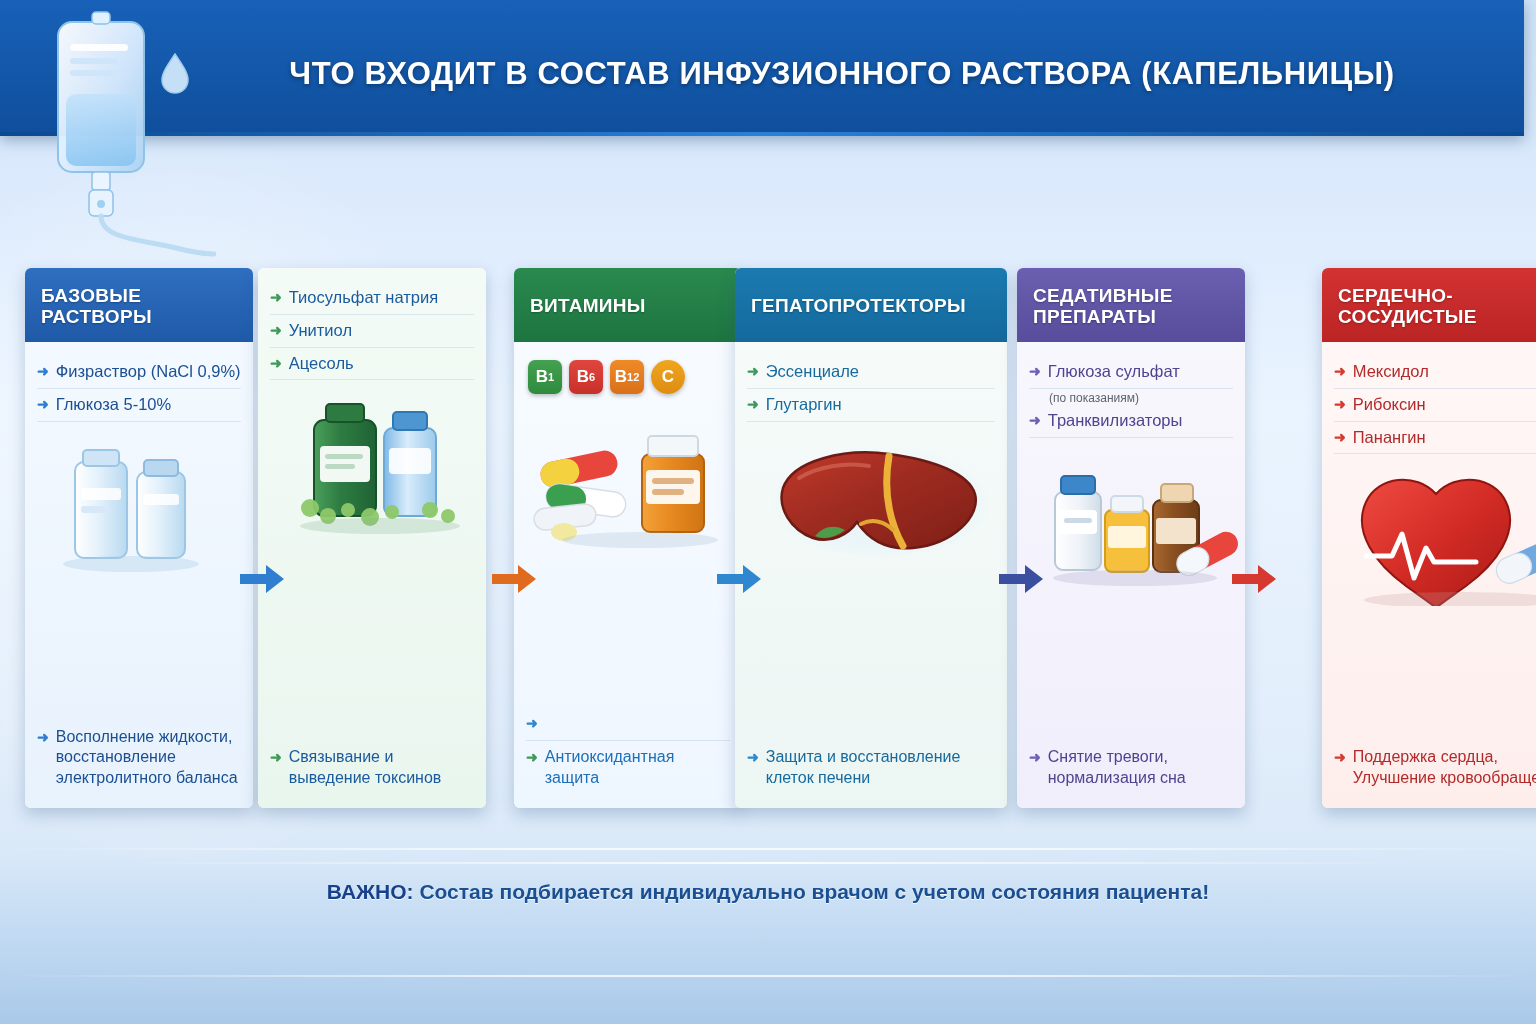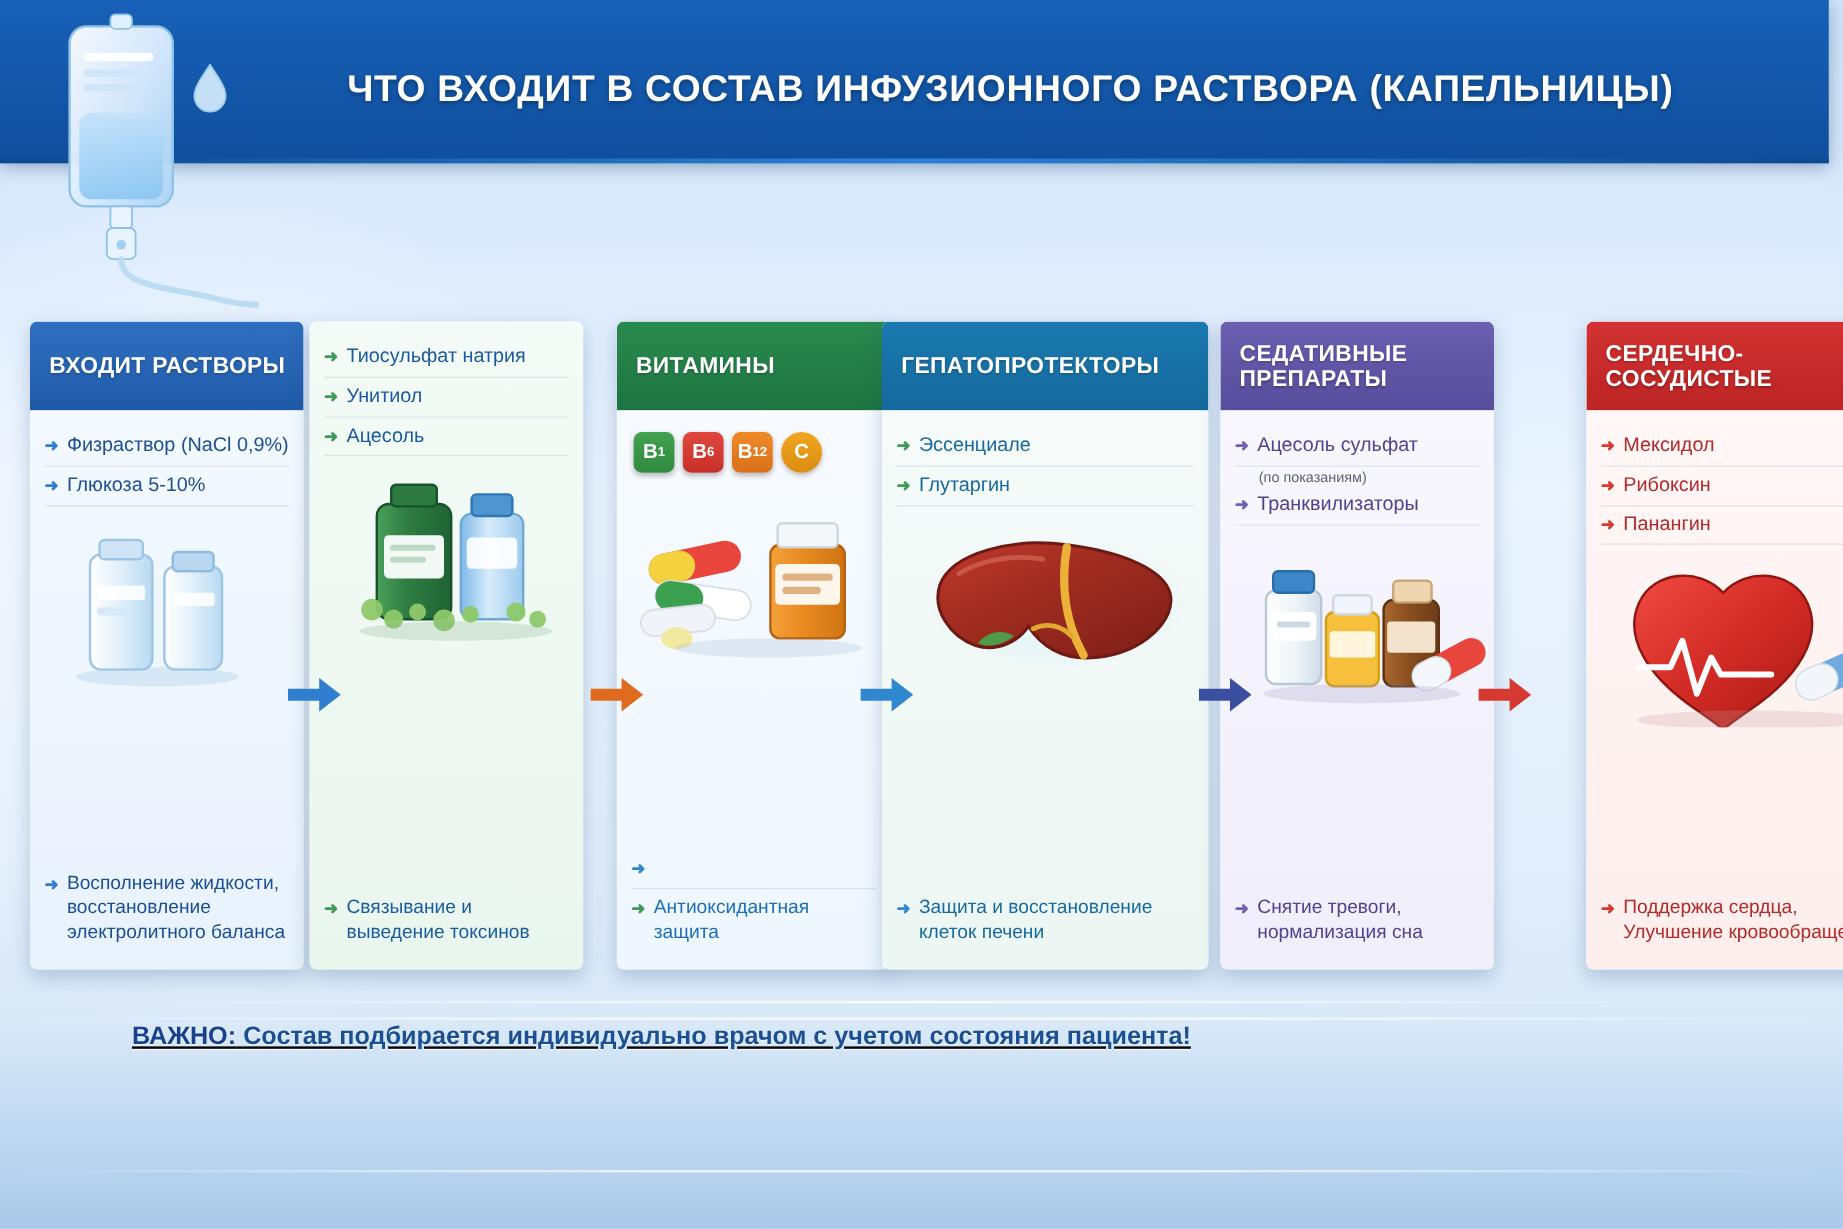--- a/index.html
+++ b/index.html
@@ -129,23 +129,22 @@
   .c6 .col-head { background: linear-gradient(180deg,#d23232 0%, #bc2424 100%); }
   .c6 .col-body { background: linear-gradient(180deg,#fff7f6 0%, #fdeeec 100%); }
   .c6 .item, .c6 .benefit { color: #b32a2a; }
   .c6 .arw { color: #d6392f; }
 
   
   .flow-arrow { position: absolute; top: 560px; width: 44px; height: 34px; }
 
   
   .footer {
-    position: absolute; left: 110px; right: 110px; top: 852px;
-    text-align: left;
-    text-decoration: underline;
+    position: absolute; left: 110px; right: 110px; top: 880px;
+    text-align: center;
   }
   .footer-line {
     position: absolute; left: 0; right: 0; top: -18px; height: 2px;
     background: linear-gradient(90deg, rgba(255,255,255,0), rgba(255,255,255,.9), rgba(255,255,255,0));
   }
   .footer-text {
     font-size: 21px; font-weight: bold; color: #1a4f92;
     text-shadow: 0 1px 0 rgba(255,255,255,.8);
   }
   .footer-text .lead { color: #17418a; }
@@ -199,21 +198,21 @@
     <rect x="63" y="182" width="24" height="26" rx="5" fill="#e7f3ff" stroke="#8fc2e8" stroke-width="1.5"></rect>
     <circle cx="75" cy="196" r="4" fill="#9fd0f1"></circle>
     <path d="M75 208 C75 232 120 232 150 240 C170 245 182 246 188 246" fill="none" stroke="#bcdcf4" stroke-width="5" stroke-linecap="round"></path>
     <path d="M149 46 c8 12 13 19 13 26 a13 13 0 0 1 -26 0 c0 -7 5 -14 13 -26 z" fill="#cfe8fb" opacity=".95" stroke="#a7d2ef" stroke-width="1.5"></path>
   </svg>
 </div>
 
 <div class="board">
 
   <div class="col c1">
-    <div class="col-head">ВХОДИТ РАСТВОРЫ</div>
+    <div class="col-head">БАЗОВЫЕ РАСТВОРЫ</div>
     <div class="col-body">
       <div class="item">
         <span class="arw">➜</span>
         <span>Физраствор (NaCl 0,9%)</span>
       </div>
       <div class="item">
         <span class="arw">➜</span>
         <span>Глюкоза 5-10%</span>
       </div>
       <div class="art">
@@ -399,21 +398,21 @@
         </div>
       </div>
     </div>
   </div>
 
   <div class="col c5">
     <div class="col-head">СЕДАТИВНЫЕ ПРЕПАРАТЫ</div>
     <div class="col-body">
       <div class="item">
         <span class="arw">➜</span>
-        <span>Ацесоль сульфат</span>
+        <span>Глюкоза сульфат</span>
       </div>
       <div class="note">(по показаниям)</div>
       <div class="item">
         <span class="arw">➜</span>
         <span>Транквилизаторы</span>
       </div>
       <div class="art">
         <svg width="206" height="150" viewBox="0 0 206 150" style="position:absolute;left:6px;top:6px">
           <defs>
             <linearGradient id="brnB" x1="0" y1="0" x2="1" y2="0">

